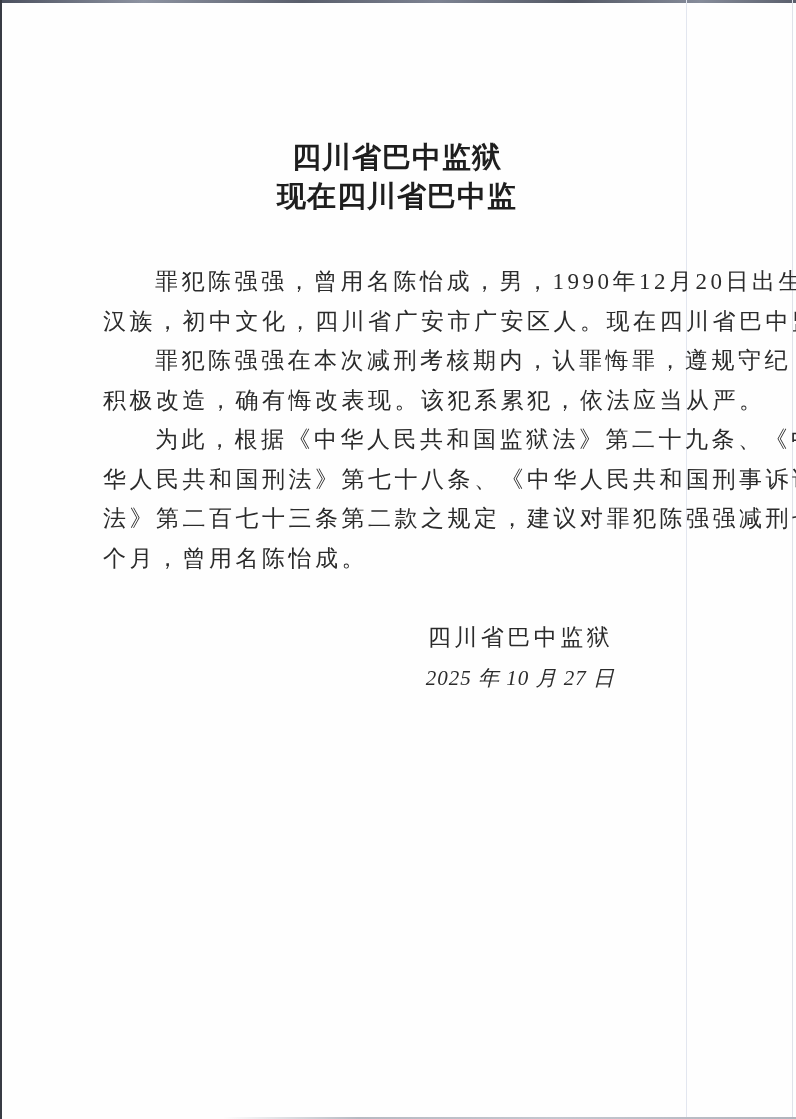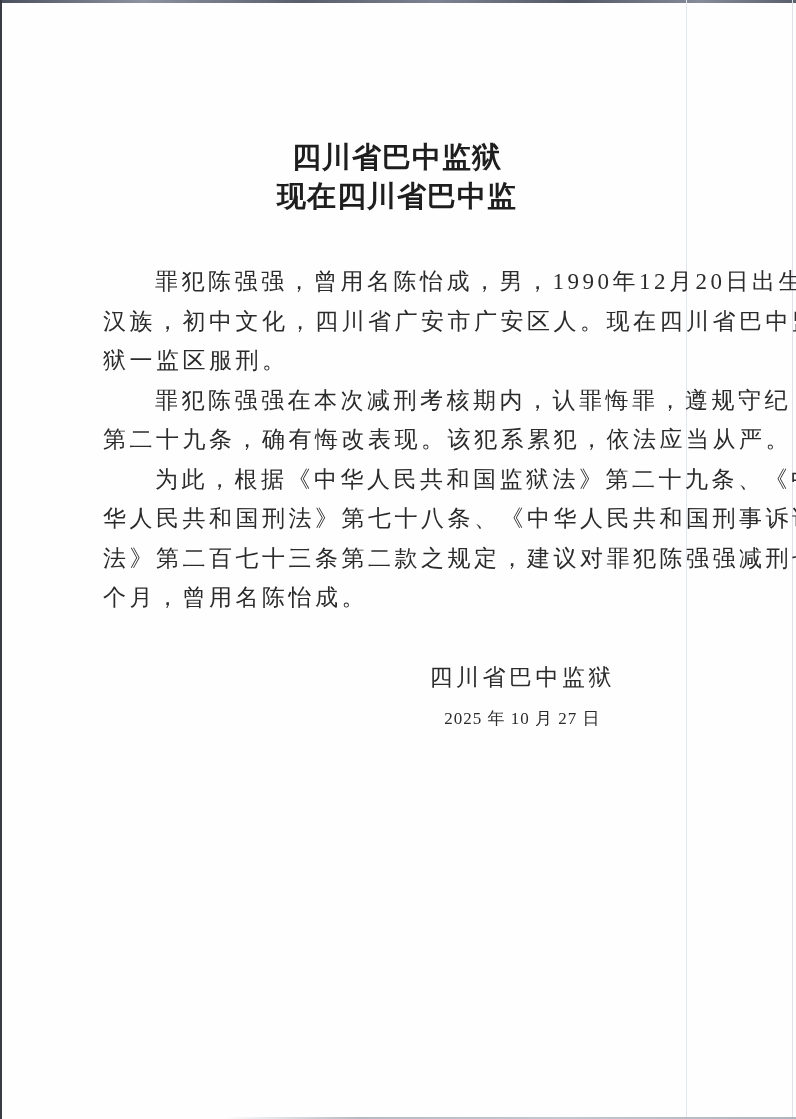--- a/index.html
+++ b/index.html
@@ -71,23 +71,24 @@
     display: flex;
     flex-direction: column;
     align-items: center;
   }
   .signature-org {
     font-size: 23px;
     line-height: 40px;
     letter-spacing: 3.5px;
   }
   .signature-date {
-    font-size: 17px;
+    font-size: 21px;
     line-height: 41px;
     letter-spacing: 1px;
+    font-style: italic;
   }
 </style>
 </head>
 <body>
 
 <div class="page">
 
   <div class="scan-top"></div>
   <div class="scan-left"></div>
   <div class="scan-vline"></div>
@@ -97,23 +98,22 @@
   <div class="content">
 
     <div class="title-block">
       <div>四川省巴中监狱</div>
       <div>现在四川省巴中监</div>
     </div>
 
     <div class="body-block">
       <div class="body-line indent">罪犯陈强强，曾用名陈怡成，男，1990年12月20日出生，</div>
       <div class="body-line">汉族，初中文化，四川省广安市广安区人。现在四川省巴中监</div>
-      <div class="body-line">狱一监区服刑。</div>
       <div class="body-line indent">罪犯陈强强在本次减刑考核期内，认罪悔罪，遵规守纪，</div>
-      <div class="body-line">第二十九条，确有悔改表现。该犯系累犯，依法应当从严。</div>
+      <div class="body-line">积极改造，确有悔改表现。该犯系累犯，依法应当从严。</div>
       <div class="body-line indent">为此，根据《中华人民共和国监狱法》第二十九条、《中</div>
       <div class="body-line">华人民共和国刑法》第七十八条、《中华人民共和国刑事诉讼</div>
       <div class="body-line">法》第二百七十三条第二款之规定，建议对罪犯陈强强减刑七</div>
       <div class="body-line">个月，曾用名陈怡成。</div>
     </div>
 
     <div class="signature-block">
       <div class="signature-inner">
         <div class="signature-org">四川省巴中监狱</div>
         <div class="signature-date">2025 年 10 月 27 日</div>

